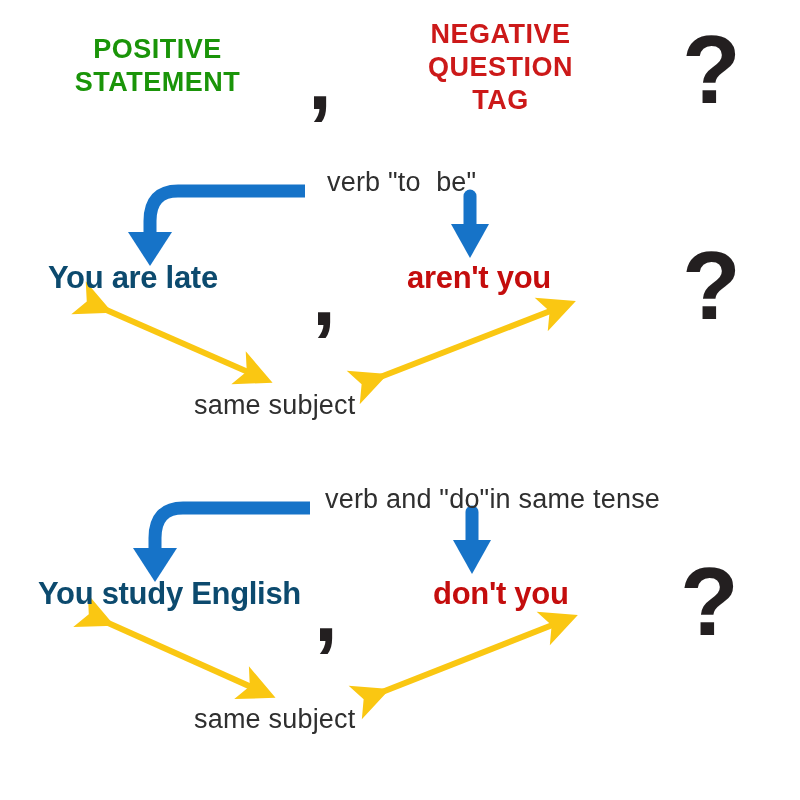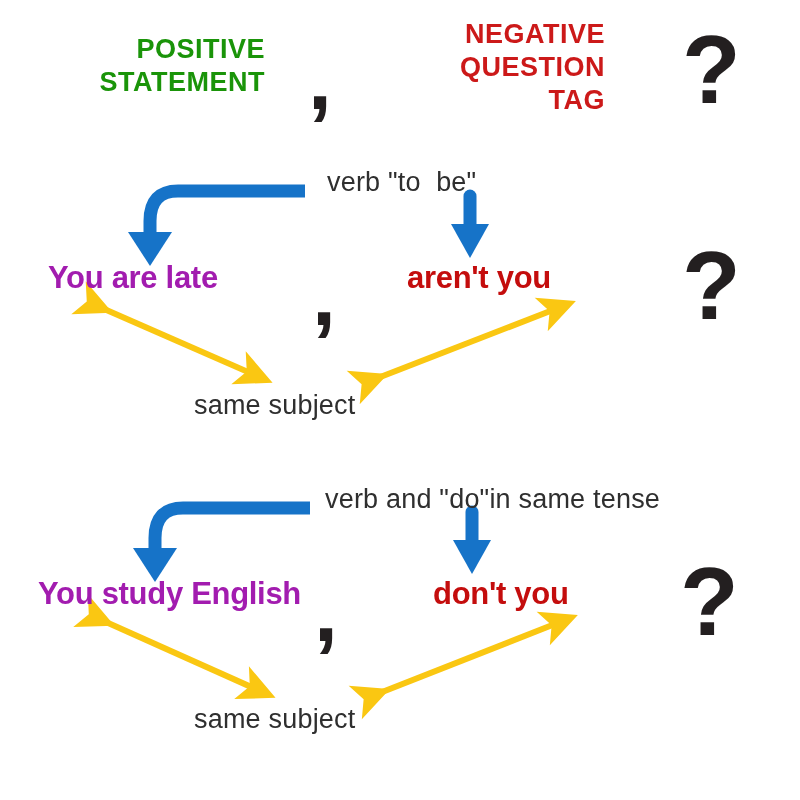--- a/index.html
+++ b/index.html
@@ -16,21 +16,21 @@
     position: relative;
     width: 800px;
     height: 800px;
     background: #ffffff;
     overflow: hidden;
   }
   .abs { position: absolute; }
 
   
   .col-head {
-    text-align: right;
+    text-align: center;
     font-weight: bold;
     font-size: 27px;
     line-height: 1.22;
     letter-spacing: 0.5px;
     text-transform: uppercase;
     white-space: pre-line;
   }
   .col-head.positive { color: #1a9409; }
   .col-head.negative { color: #cc1919; }
 
@@ -55,21 +55,21 @@
   }
 
   
   .phrase {
     font-weight: bold;
     font-size: 31px;
     line-height: 1;
     white-space: nowrap;
     letter-spacing: -0.3px;
   }
-  .phrase.green { color: #a21caf; }
+  .phrase.green { color: #0c4a6e; }
   .phrase.red   { color: #c40d0d; }
 
   
   .note {
     color: #2f2f2f;
     font-size: 27px;
     font-weight: 400;
     line-height: 1;
     white-space: pre;
     letter-spacing: 0.2px;
@@ -128,21 +128,21 @@
     <g>
       <line x1="372" y1="696" x2="560" y2="622" stroke="#fac712" stroke-width="6" marker-start="url(#yhead)" marker-end="url(#yhead)"></line>
     </g>
   </svg>
 
   <div class="abs col-head positive" style="left:50px; top:33px; width:215px;">POSITIVE
 STATEMENT</div>
 
   <div class="abs comma" style="left:308px; top:36px;">,</div>
 
-  <div class="abs col-head negative" style="left:380px; top:18px; width:225px;">NEGATIVE
+  <div class="abs col-head negative" style="left:388px; top:18px; width:225px;">NEGATIVE
 QUESTION
 TAG</div>
 
   <div class="abs qmark" style="left:682px; top:22px;">?</div>
 
   <div class="abs note" style="left:327px; top:169px;">verb "to  be"</div>
 
   <div class="abs phrase green" style="left:48px; top:262px;">You are late</div>
 
   <div class="abs comma" style="left:312px; top:252px;">,</div>

